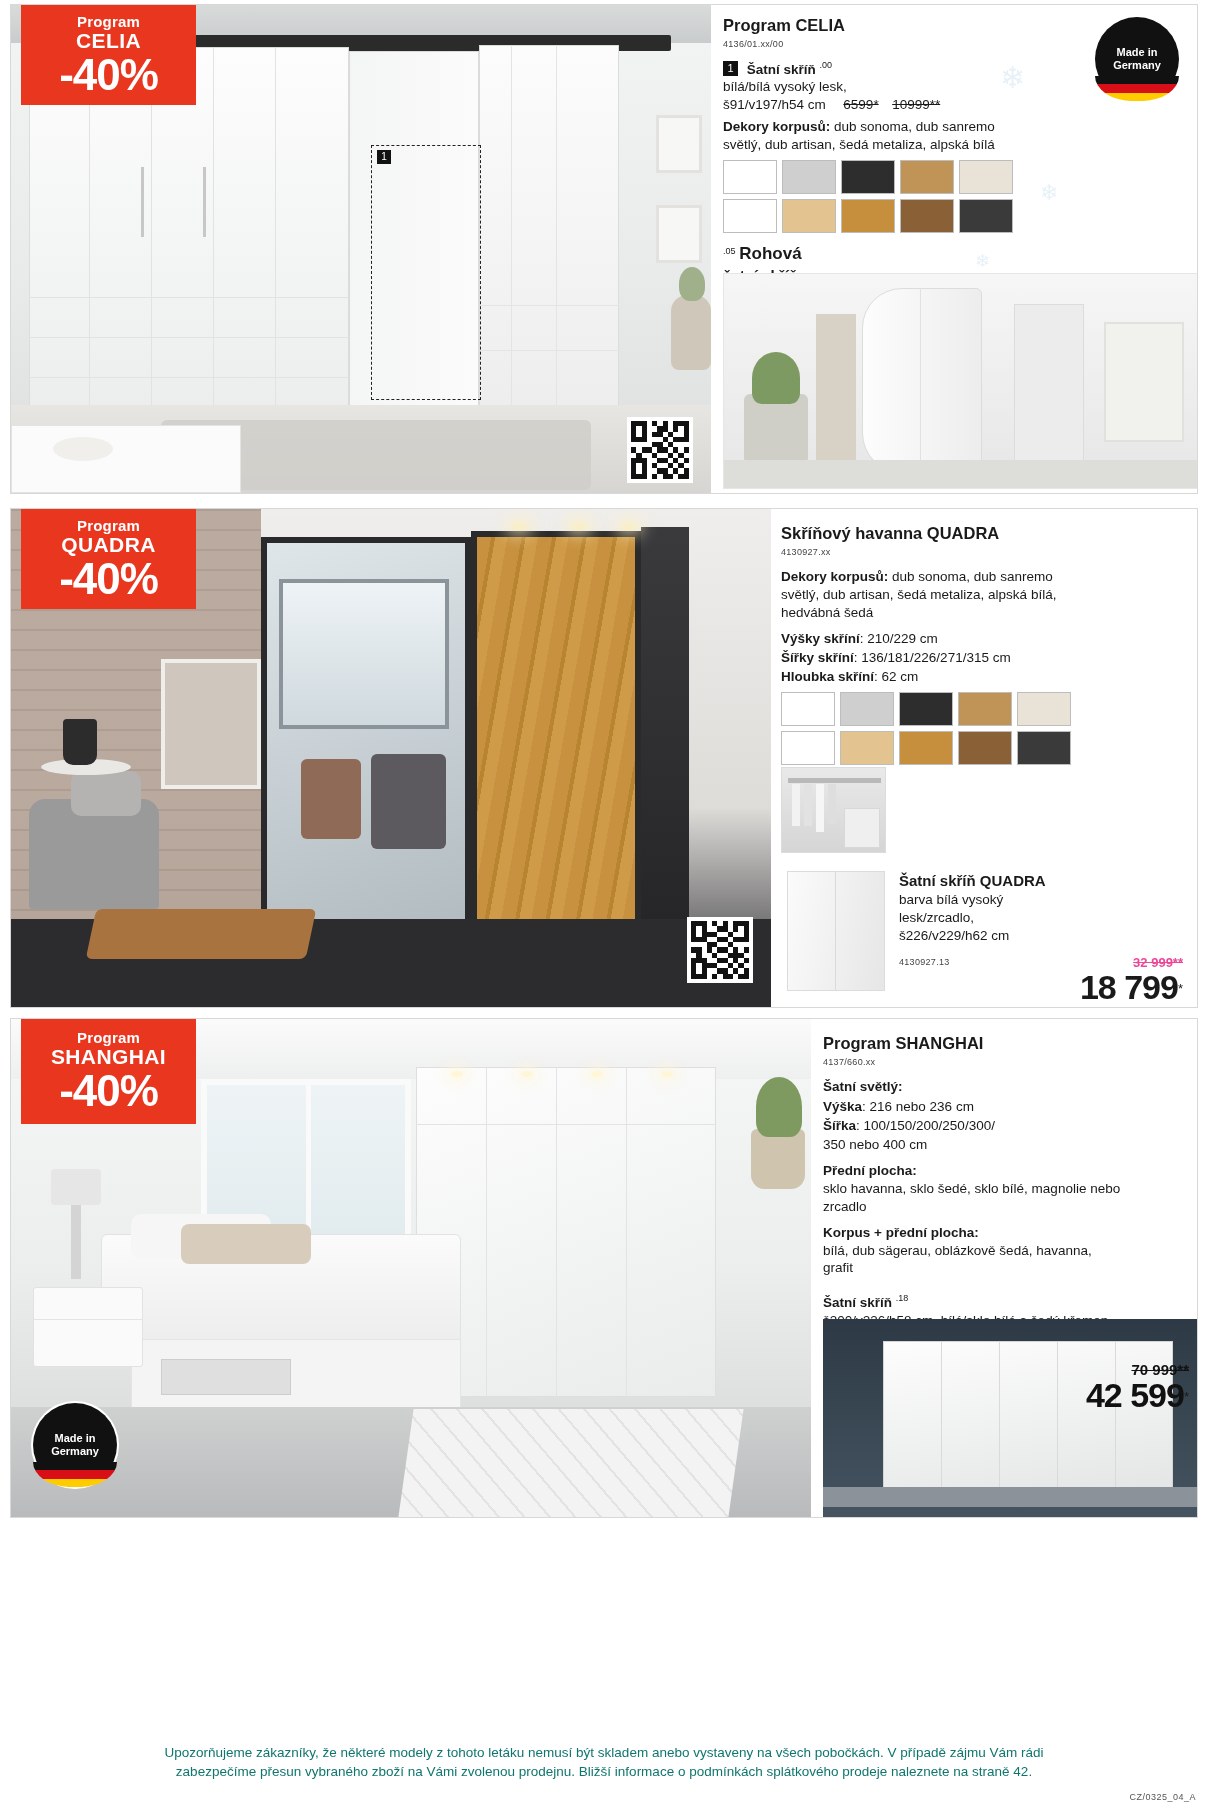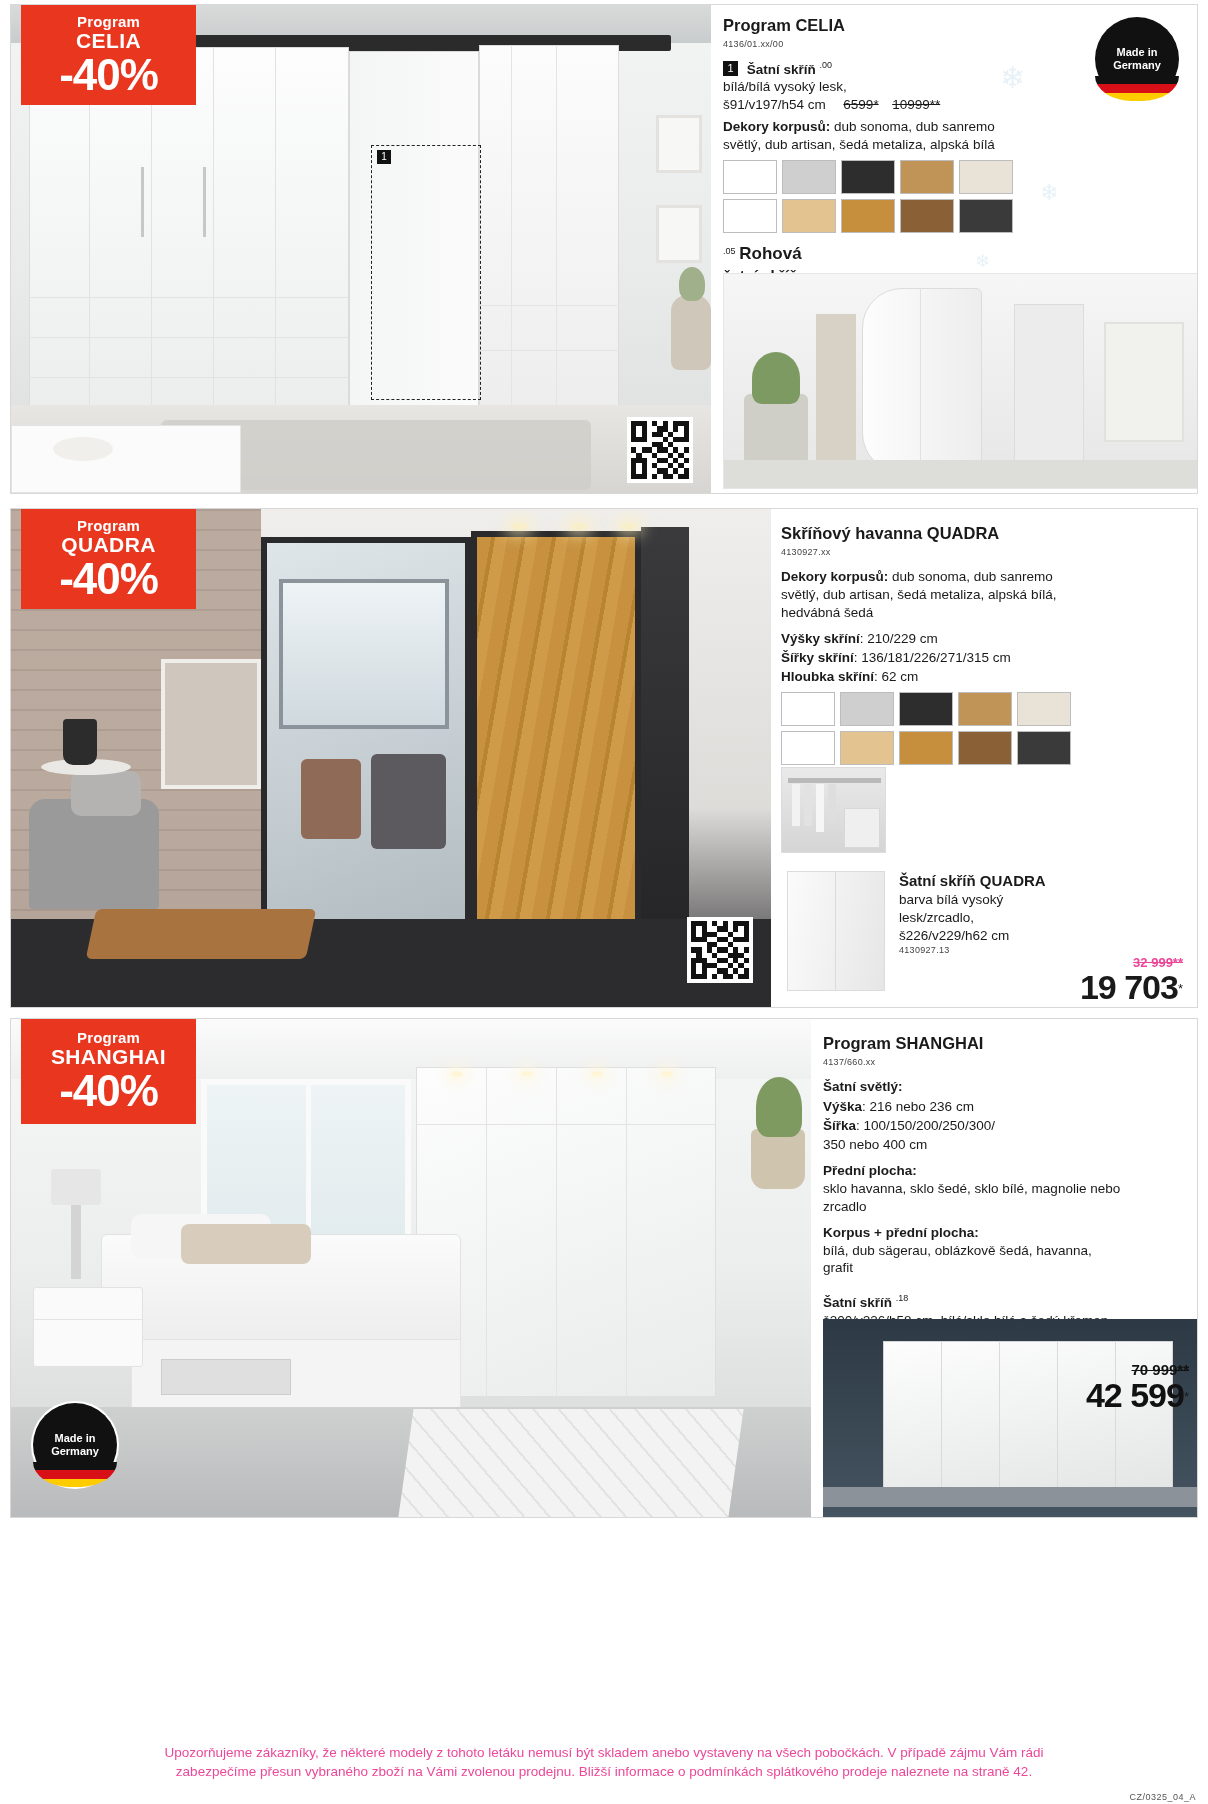--- a/index.html
+++ b/index.html
@@ -56,21 +56,21 @@
                 border-bottom-left-radius:60px 40px; border-bottom-right-radius:60px 40px; z-index:-1; }
 
   
   .qr { position:absolute; background:#fff; padding:4px; z-index:18; }
   .qr .m { display:grid; grid-template-columns:repeat(11,1fr); grid-template-rows:repeat(11,1fr); width:100%; height:100%; }
   .qr .m i { background:#fff; }
   .qr .m i.on { background:#111; }
 
   
   .footer { position:absolute; left:10px; right:10px; bottom:6px; font-size:13.5px;
-            line-height:1.45; text-align:center; color:#ec4899; }
+            line-height:1.45; text-align:center; color:#0f766e; }
   .pagecode { position:absolute; right:12px; bottom:2px; font-size:9px; color:#555; letter-spacing:.5px;}
 
   
   .snow { position:absolute; color:#e7f1f7; font-size:30px; z-index:1; }
 
   
   .room { position:absolute; inset:0; }
 </style>
 </head>
 <body>
@@ -524,27 +524,27 @@
     <div class="photo" style="left:770px;top:358px;width:110px;height:130px;background:#fff;">
       <div style="position:absolute;left:6px;top:4px;width:98px;height:120px;background:linear-gradient(100deg,#fbfbfb,#e6e6e6);border:1px solid #dcdcdc;"></div>
       <div style="position:absolute;left:54px;top:4px;width:1px;height:120px;background:#dadada;"></div>
     </div>
 
     <div class="info" style="left:888px;top:362px;width:200px;">
       <div class="b" style="font-size:15px;">Šatní skříň QUADRA</div>
       <div>barva bílá vysoký</div>
       <div>lesk/zrcadlo,</div>
       <div>š226/v229/h62 cm</div>
-      <div class="code" style="margin-top:0;">4130927.13</div>
+      <div class="code" style="margin-top:12px;">4130927.13</div>
     </div>
 
     <div style="position:absolute;right:14px;top:446px;text-align:right;">
       <div class="old strike" style="font-weight:700;">32 999**</div>
       <div style="margin-top:-2px;">
-        <span class="bigprice">19 703</span><span class="sup" style="font-size:13px;">*</span>
+        <span class="bigprice">18 799</span><span class="sup" style="font-size:13px;">*</span>
       </div>
     </div>
   </div>
 
   <div class="section" style="top:1018px;height:500px;">
 
     <div class="photo" style="left:0;top:0;width:800px;height:498px;background:linear-gradient(180deg,#f6f7f7 0%,#eceded 50%,#d2d3d3 100%);">
       <div class="room">
 
         <div style="position:absolute;left:0;top:0;width:800px;height:60px;background:linear-gradient(180deg,#fbfbfb,#eeefef);"></div>

